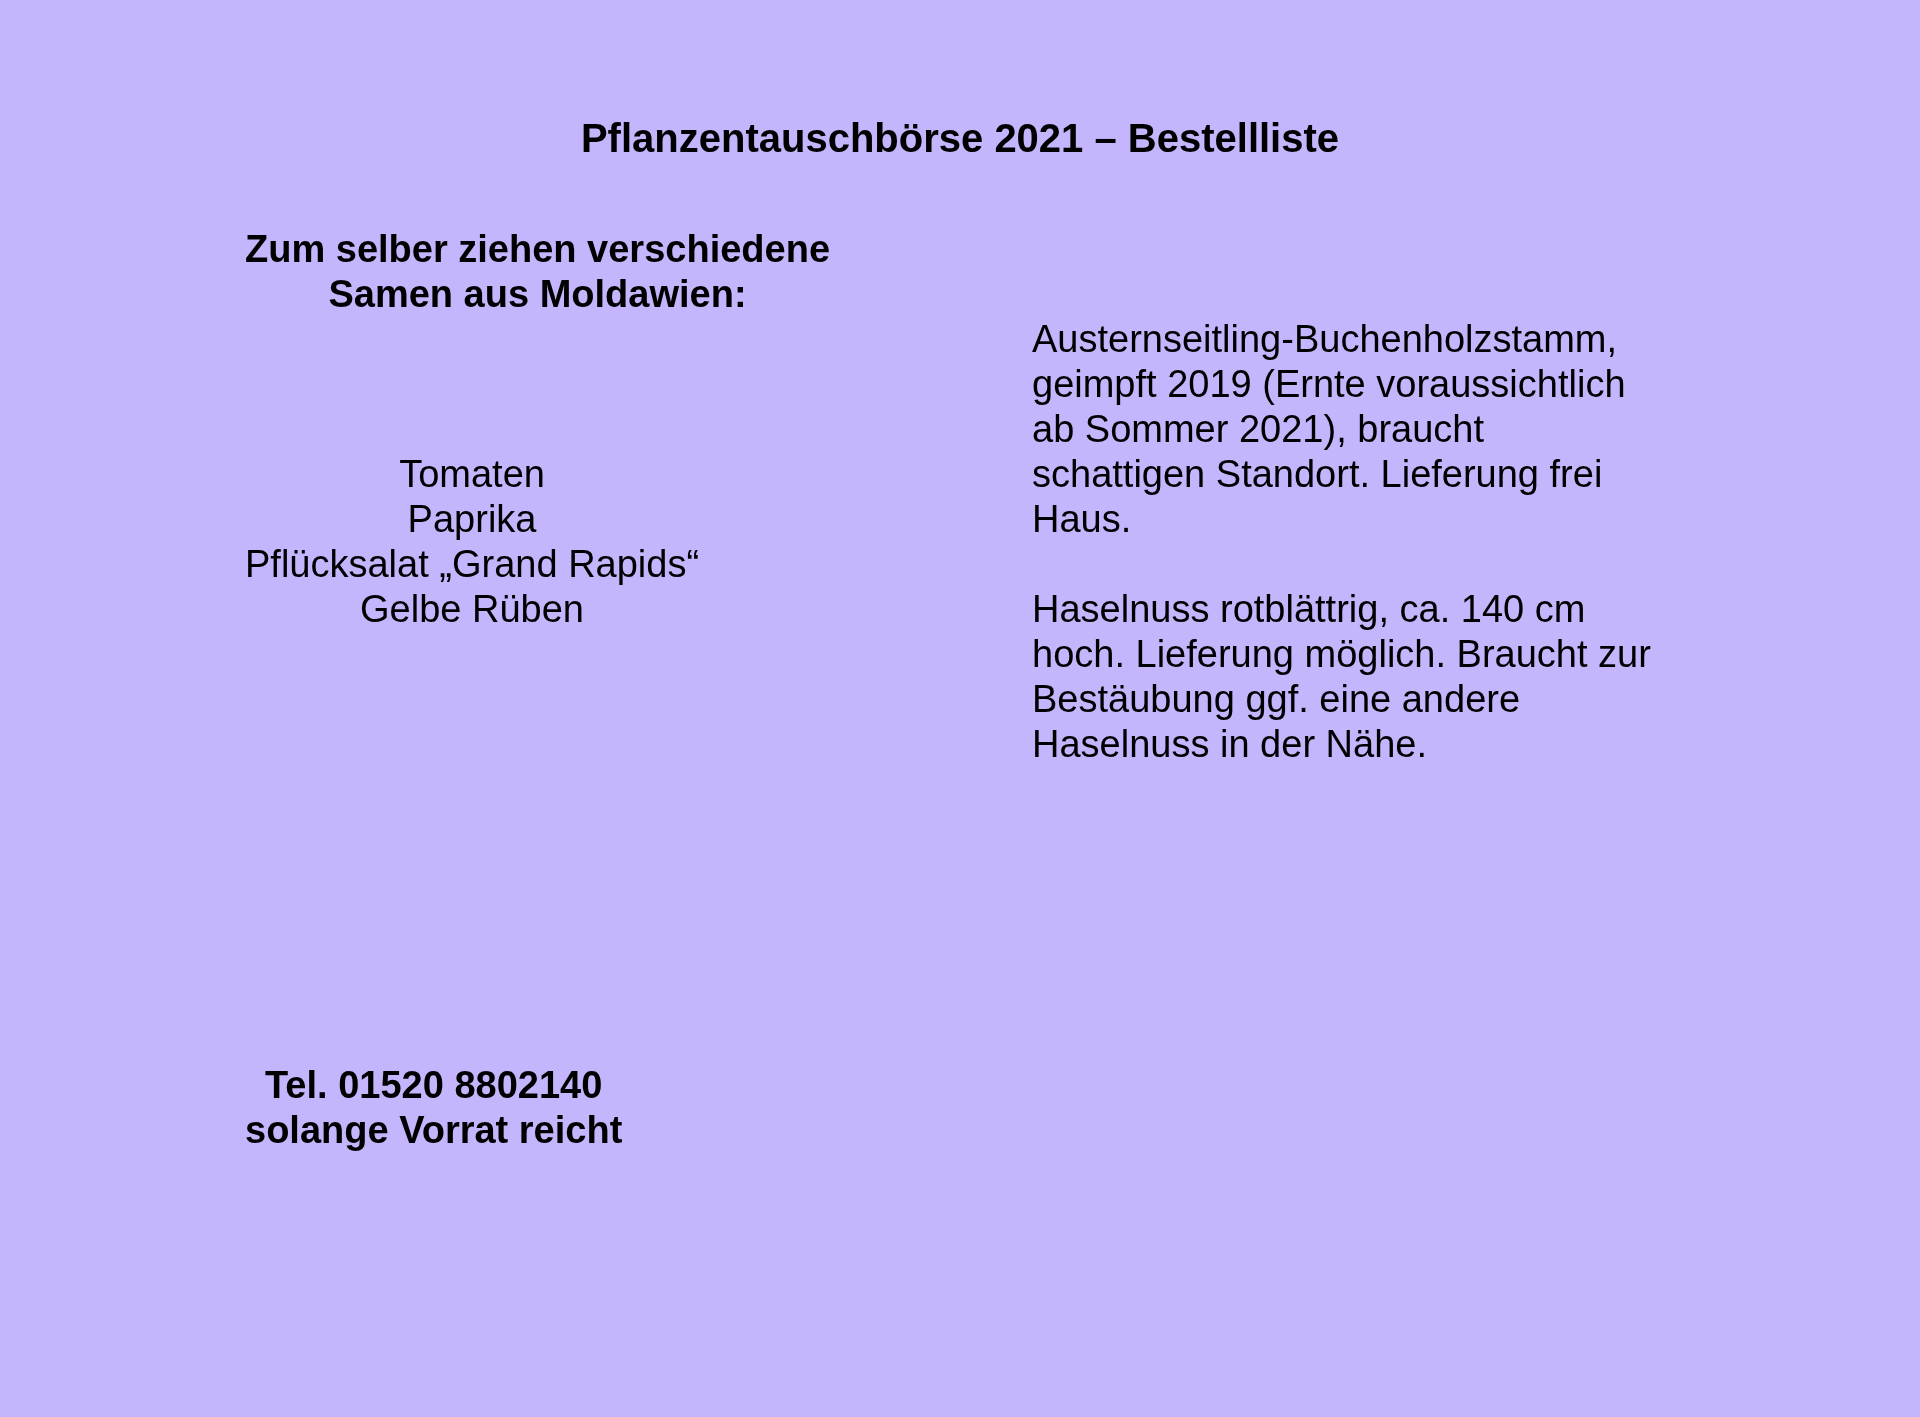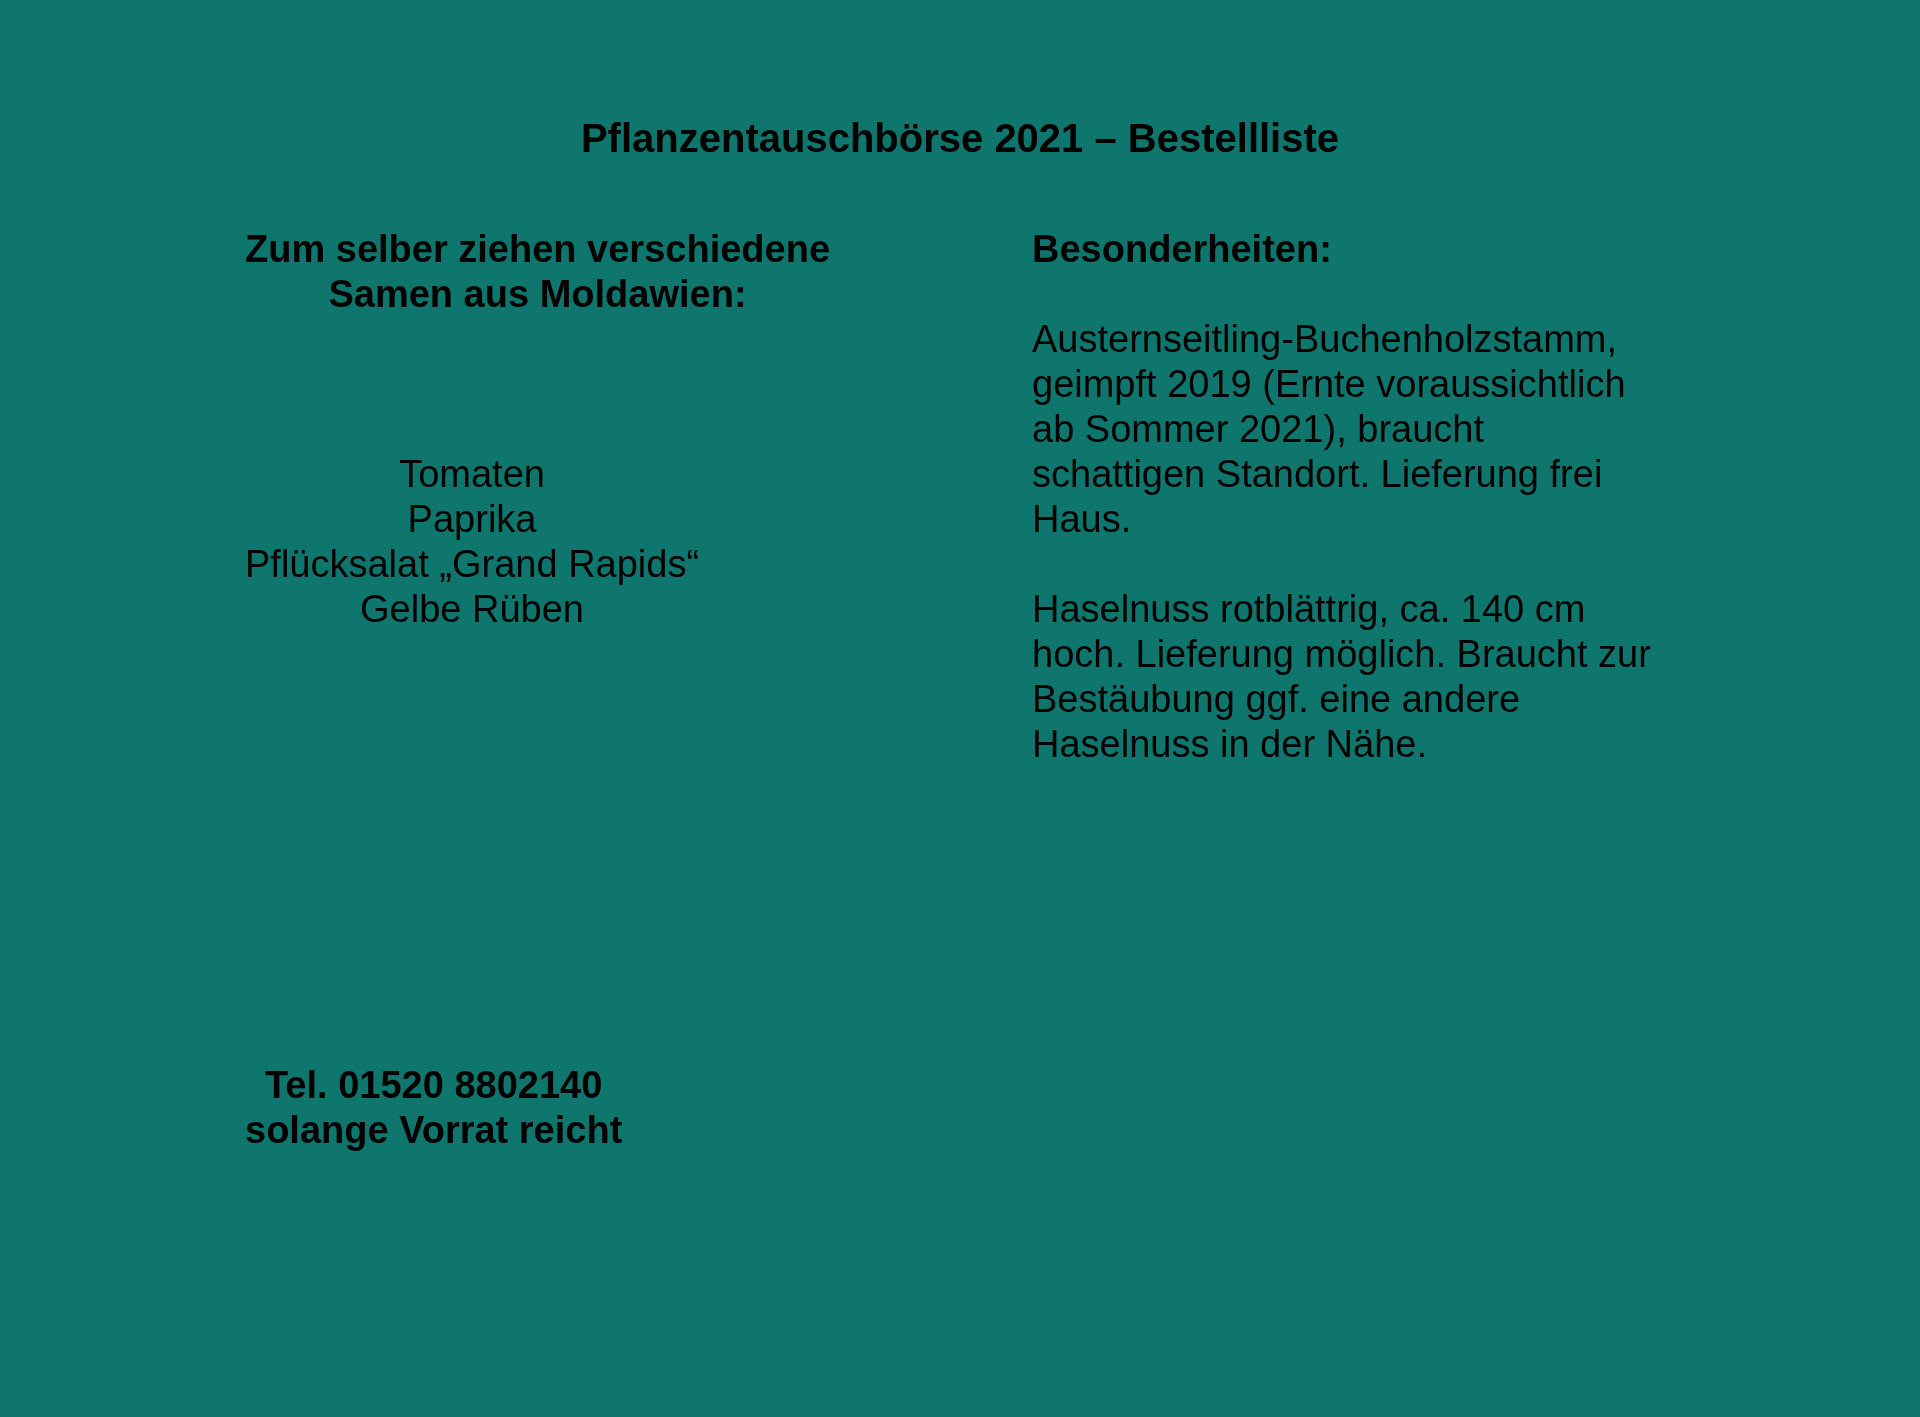--- a/index.html
+++ b/index.html
@@ -4,21 +4,21 @@
 <style>
   html, body {
     margin: 0;
     padding: 0;
     background: #ffffff;
   }
   .page {
     position: relative;
     width: 1920px;
     height: 1417px;
-    background: #0f766e;
+    background: #c4b5fd;
     color: #000000;
     font-family: "Liberation Sans", "DejaVu Sans", sans-serif;
     font-size: 38px;
     line-height: 45px;
     overflow: hidden;
   }
   .doc-title {
     position: absolute;
     left: 0;
     top: 116px;
@@ -55,21 +55,20 @@
 
   <h1 class="doc-title">Pflanzentauschbörse 2021 – Bestellliste</h1>
 
   <div class="block col-left top-heading-left bold">Zum selber ziehen verschiedene
 Samen aus Moldawien:</div>
 
   <div class="block col-left top-list">
     
   <div class="seed-item">Tomaten</div><div class="seed-item">Paprika</div><div class="seed-item">Pflücksalat „Grand Rapids“</div><div class="seed-item">Gelbe Rüben</div></div>
 
-  <div class="block col-right top-heading-right bold">Besonderheiten:</div>
 
   <div class="block col-right top-para1">Austernseitling-Buchenholzstamm,
 geimpft 2019 (Ernte voraussichtlich
 ab Sommer 2021), braucht
 schattigen Standort. Lieferung frei
 Haus.</div>
 
   <div class="block col-right top-para2">Haselnuss rotblättrig, ca. 140 cm
 hoch. Lieferung möglich. Braucht zur
 Bestäubung ggf. eine andere

